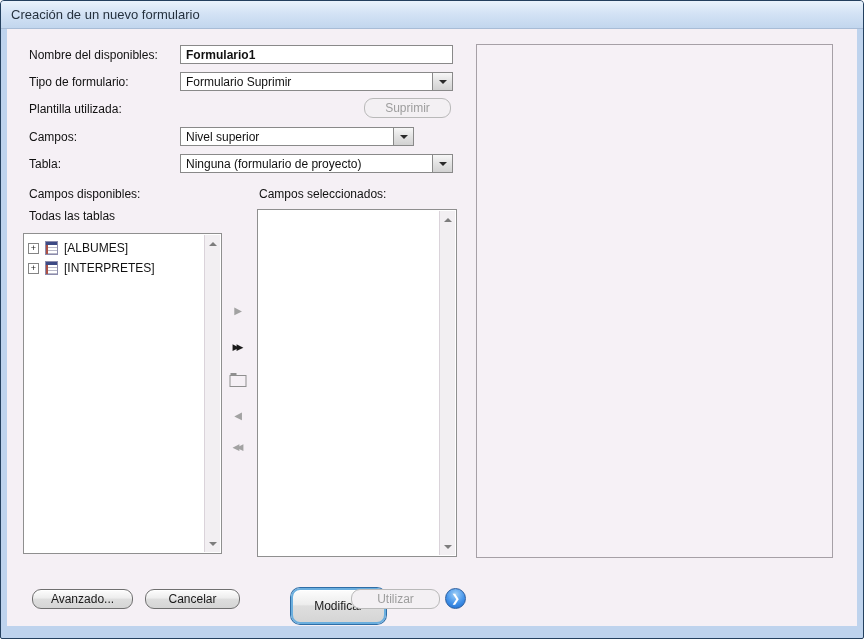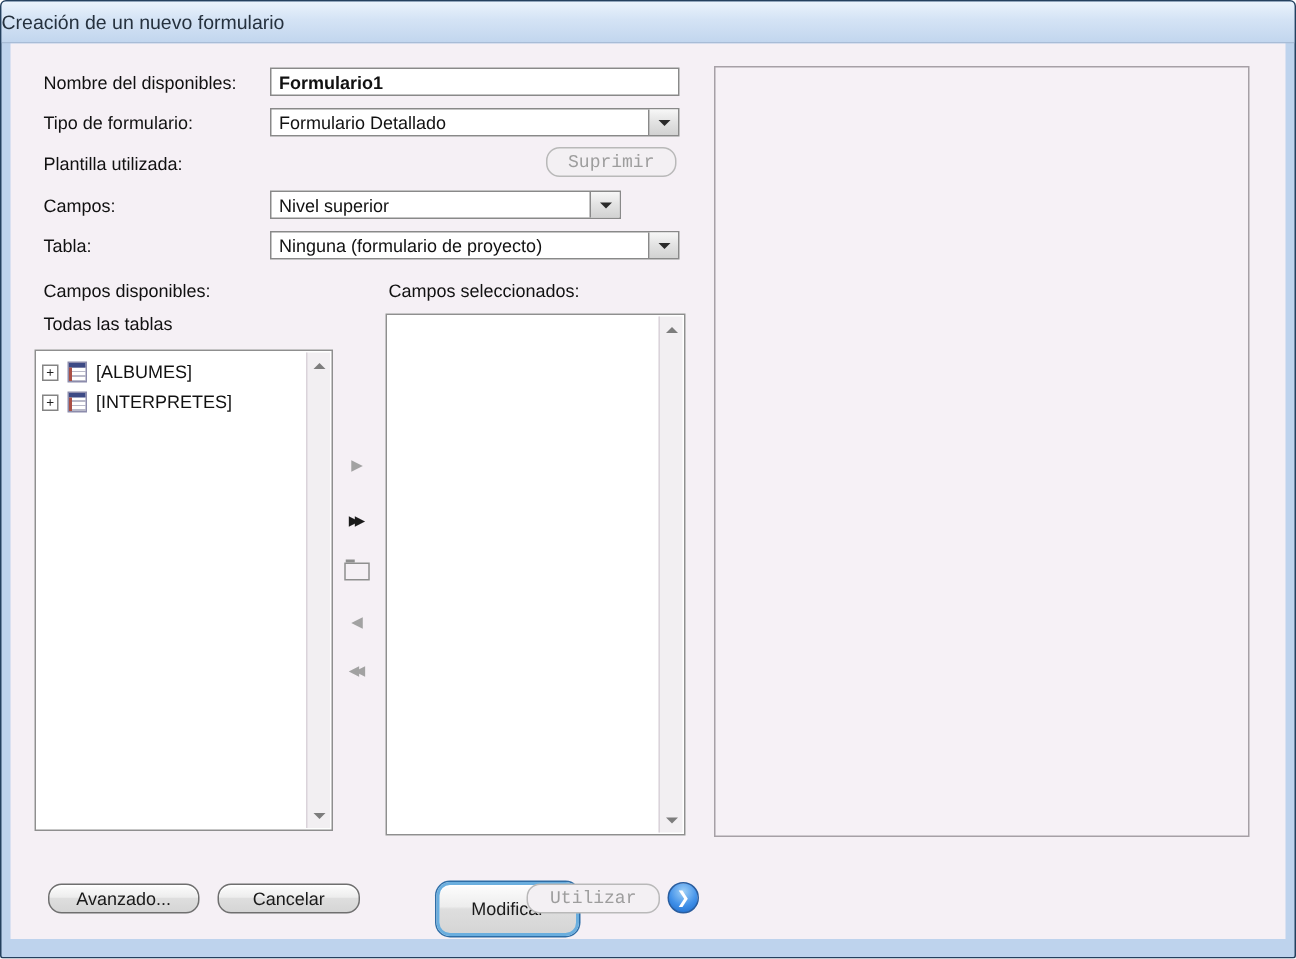--- a/index.html
+++ b/index.html
@@ -13,20 +13,21 @@
     background:#bed3ed;
     border:1px solid #24405e;
     border-radius:4px 4px 2px 2px;
   }
   .titlebar{
     position:absolute;left:0;right:0;top:0;height:27px;
     background:linear-gradient(#eaf3fc,#d4e3f5 45%,#c2d6ee);
     border-bottom:1px solid #a8bcd6;
     border-radius:3px 3px 0 0;
     display:flex;align-items:center;
+    padding-left:10px;
     font-size:13px;color:#25313e;
   }
   .content{
     position:absolute;left:6px;right:6px;top:28px;bottom:12px;
     background:#f5f0f5;
   }
   .lbl{
     position:absolute;left:22px;font-size:12px;color:#111;white-space:nowrap;
   }
   .txt{
@@ -57,21 +58,21 @@
     display:flex;align-items:center;justify-content:center;cursor:default;
   }
   .btn.default{
     border:2px solid #6aaede;
     box-shadow:0 0 0 1px #2e6da6, inset 0 1px 0 #fff;
     height:36px;
     margin-left:44px;
   }
   .btn.disabled{
     border:1px solid #b9b9b9;
-    background:#f3f0f3;box-shadow:none;color:#9d9d9d;font-family:Liberation Mono, monospace;
+    background:#f3f0f3;box-shadow:none;color:#9d9d9d;
   }
   .section-lbl{position:absolute;font-size:12px;color:#111;white-space:nowrap;}
   .listbox{
     position:absolute;box-sizing:border-box;
     border:1px solid #8f8f8f;background:#fff;
   }
   .vscroll{
     position:absolute;top:1px;bottom:1px;right:1px;width:15px;
     background:#f2eff2;border-left:1px solid #dad3da;
   }
@@ -129,21 +130,21 @@
     <span>Creación de un nuevo formulario</span>
   </div>
 
   <div class="content">
 
     <div class="lbl" style="top:19px">Nombre del disponibles:</div>
     <input class="txt" style="top: 16px; font-weight: bold;" value="Formulario1">
 
     <div class="lbl" style="top:46px">Tipo de formulario:</div>
     <div class="combo" style="top:43px;width:273px">
-      <span class="combo-text">Formulario Detallado</span>
+      <span class="combo-text">Formulario Suprimir</span>
       <span class="combo-btn">
           <i class="tri-dn"></i>
         </span>
     </div>
 
     <div class="lbl" style="top:73px">Plantilla utilizada:</div>
     <div class="btn disabled" style="left:357px;top:69px;width:87px">Suprimir</div>
 
     <div class="lbl" style="top:101px">Campos:</div>
     <div class="combo" style="top:98px;width:234px">

